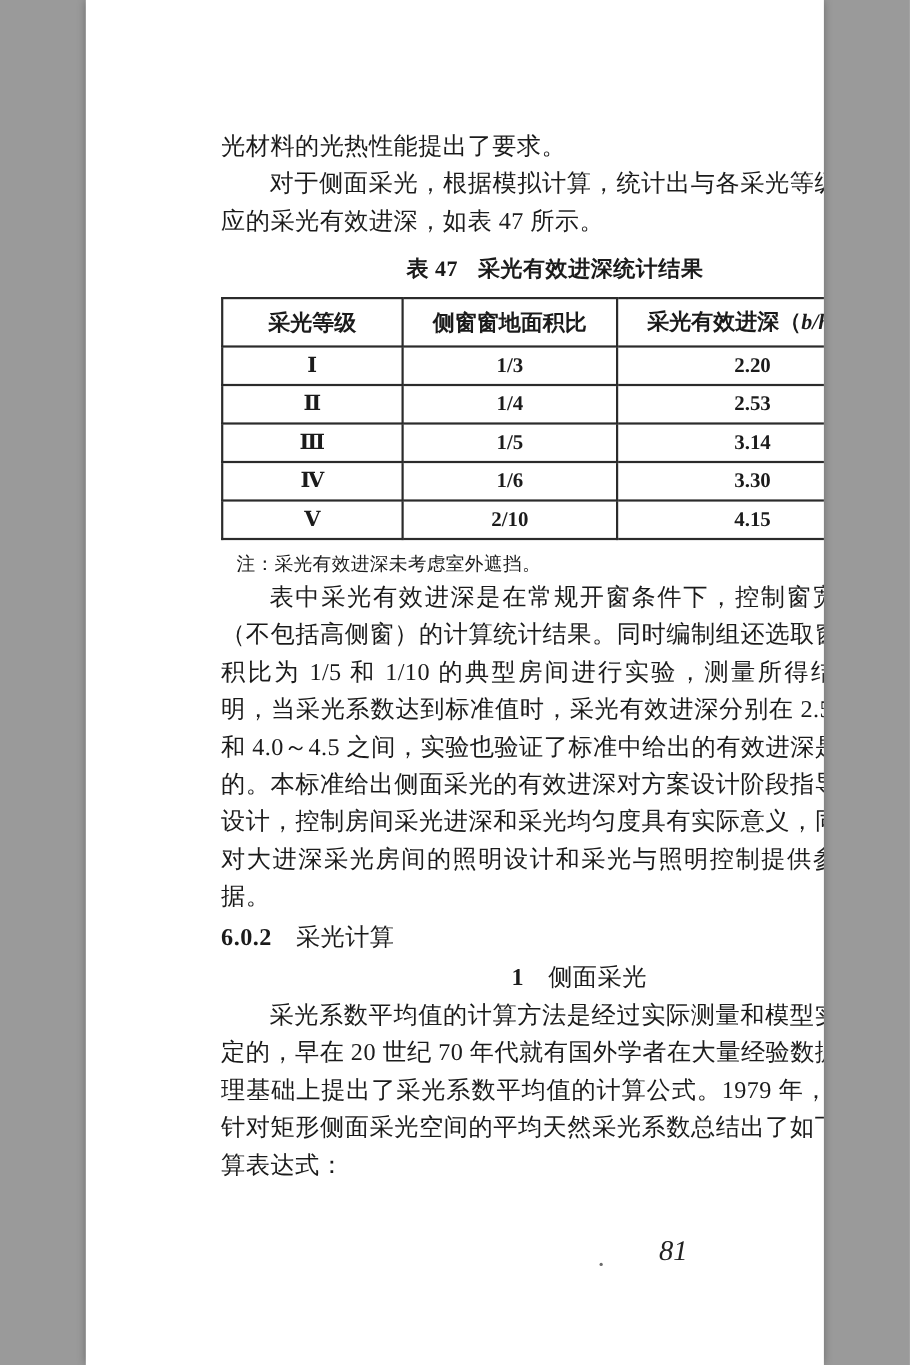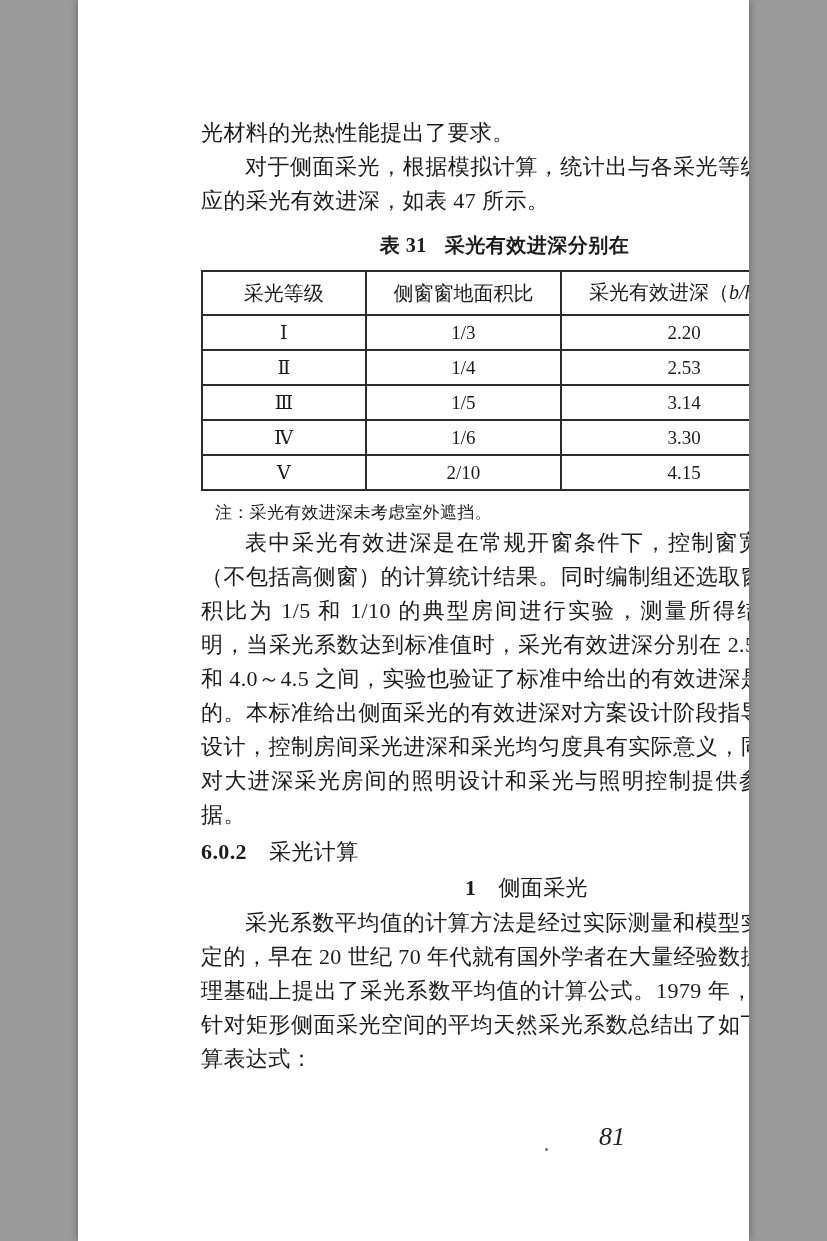--- a/index.html
+++ b/index.html
@@ -37,21 +37,21 @@
   table.t47{
     margin-top:10px;
     width:100%;
     border-collapse:collapse;
     table-layout:fixed;
   }
   table.t47 td,table.t47 th{
     border:2px solid #2b2b2b;
     text-align:center;
     vertical-align:middle;
-    font-weight:normal;
+    font-weight:bold;
     font-size:20px;
     padding:0;
   }
   table.t47 tr.hdr td{height:42px;}
   table.t47 tr.data td{height:33px;font-size:19px;}
   .col-grade{width:27%;}
   .col-ratio{width:32.3%;}
   .col-depth{width:40.7%;}
   .formula i{font-family:"Liberation Serif","DejaVu Serif",serif;font-style:italic;}
   .formula sub{font-size:12px;}
@@ -98,21 +98,21 @@
 </head>
 <body>
 
 <div class="page">
   <div class="content">
 
     <p class="body">光材料的光热性能提出了要求。</p>
 
     <p class="body indent">对于侧面采光，根据模拟计算，统计出与各采光等级相对应的采光有效进深，如表 47 所示。</p>
 
-    <p class="caption"><span class="cap-label">表 31</span><span>采光有效进深分别在</span></p>
+    <p class="caption"><span class="cap-label">表 47</span><span>采光有效进深统计结果</span></p>
 
     <table class="t47">
       <tbody>
           <tr class="hdr">
         <td class="col-grade">采光等级</td>
         <td class="col-ratio">侧窗窗地面积比</td>
         <td class="col-depth"><span>采光有效进深</span><span class="formula"><span>（</span><i>b/h</i><sub>s</sub><span>）</span></span></td>
       </tr>
       <tr class="data">
         <td>Ⅰ</td>

